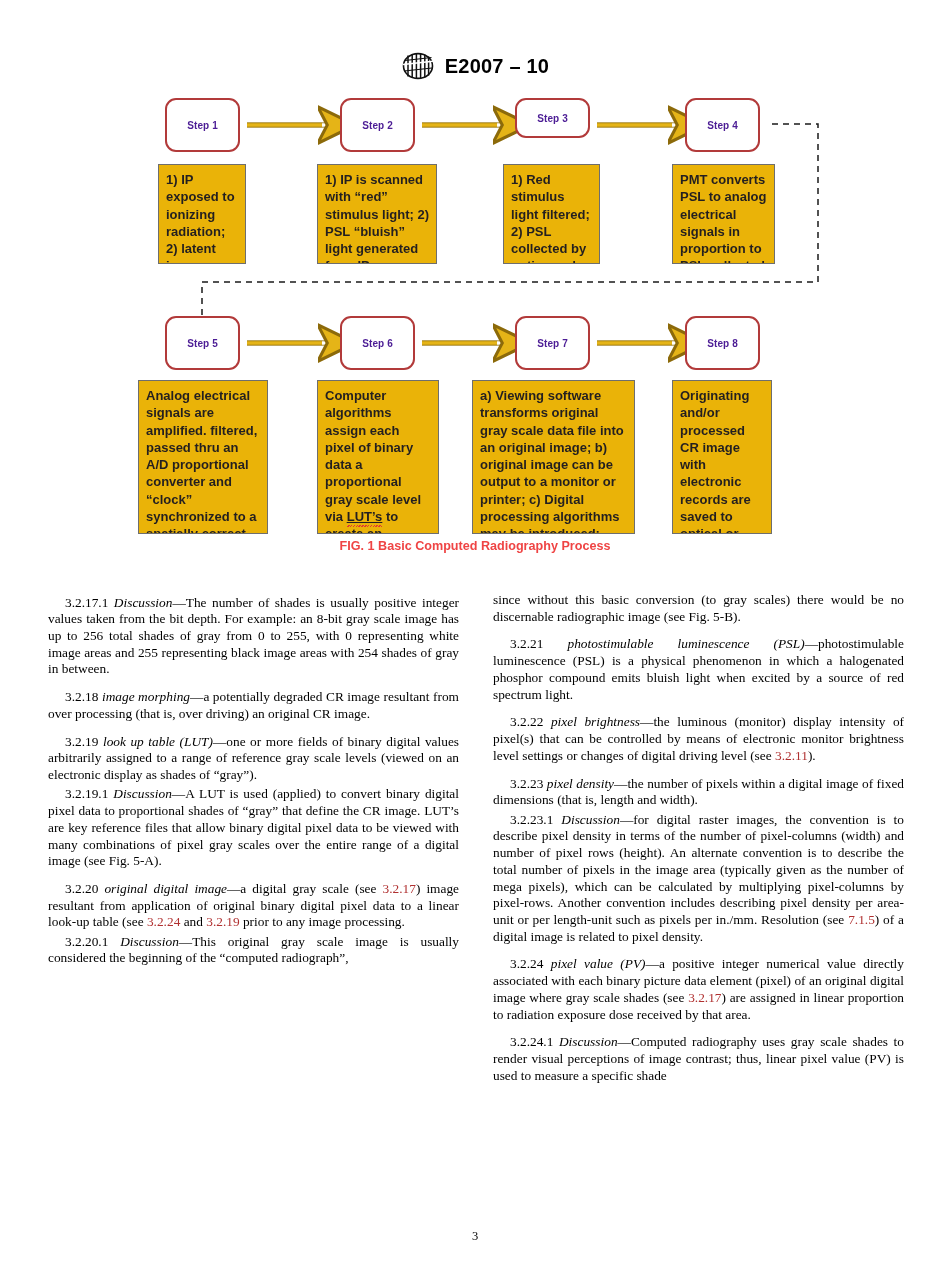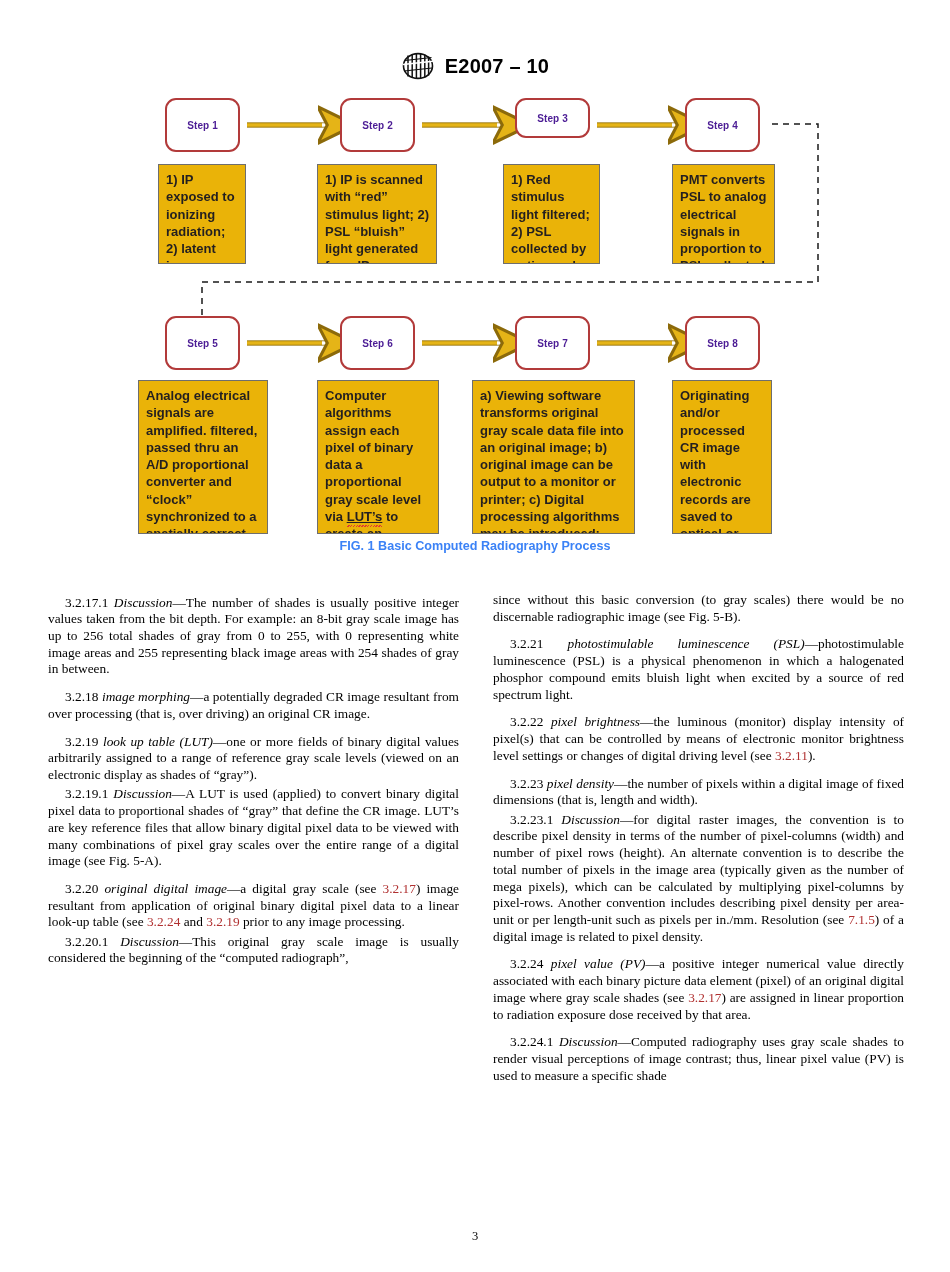--- a/index.html
+++ b/index.html
@@ -113,21 +113,21 @@
 
   .fig-caption {
     position: absolute;
     top: 539px;
     left: 0;
     width: 950px;
     text-align: center;
     font-family: "Liberation Sans", "DejaVu Sans", sans-serif;
     font-weight: bold;
     font-size: 12.6px;
-    color: #3b82f6;
+    color: #ef4444;
   }
 
   
   .body-columns {
     position: absolute;
     top: 592px;
     left: 48px;
     width: 856px;
     display: flex;
     gap: 34px;

